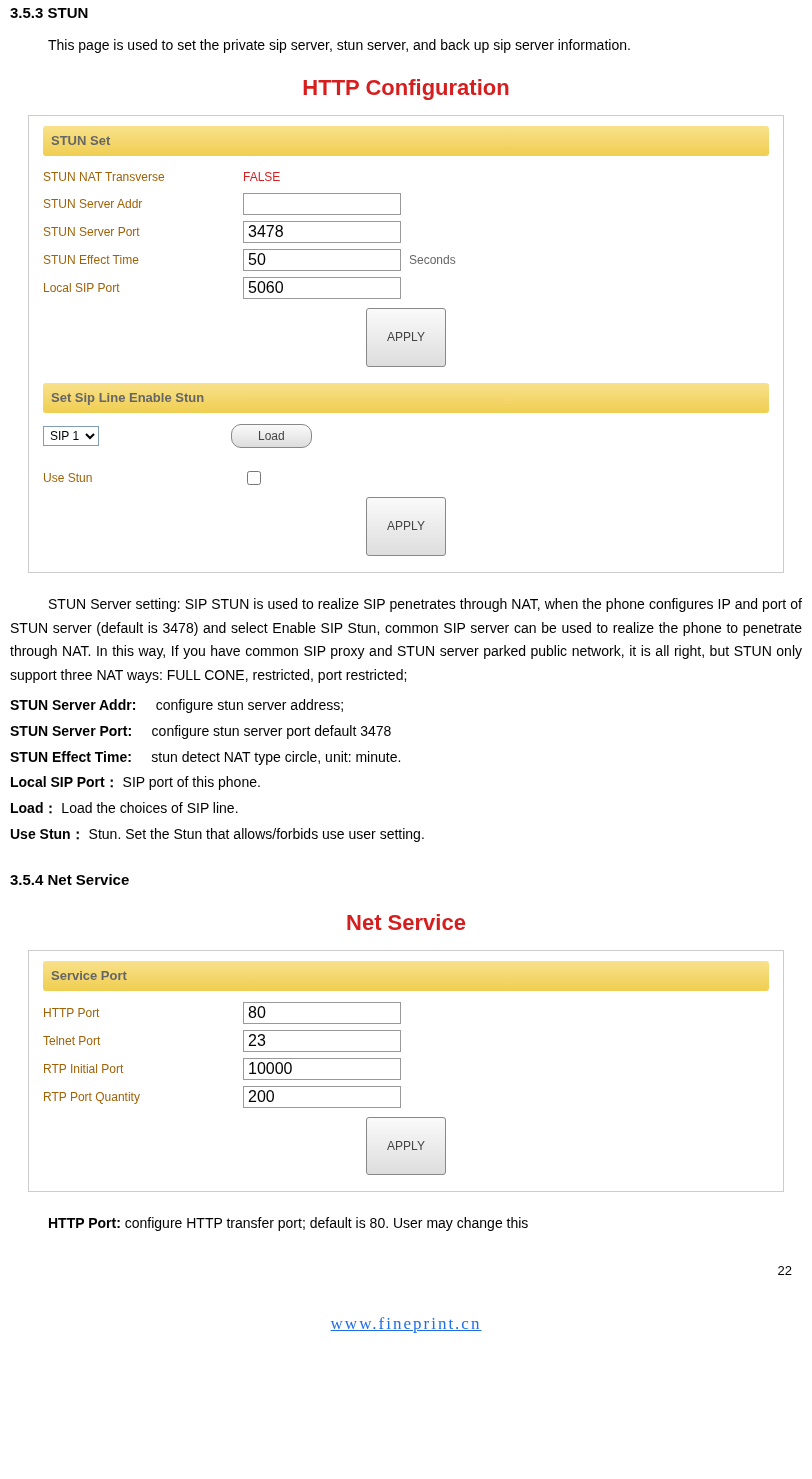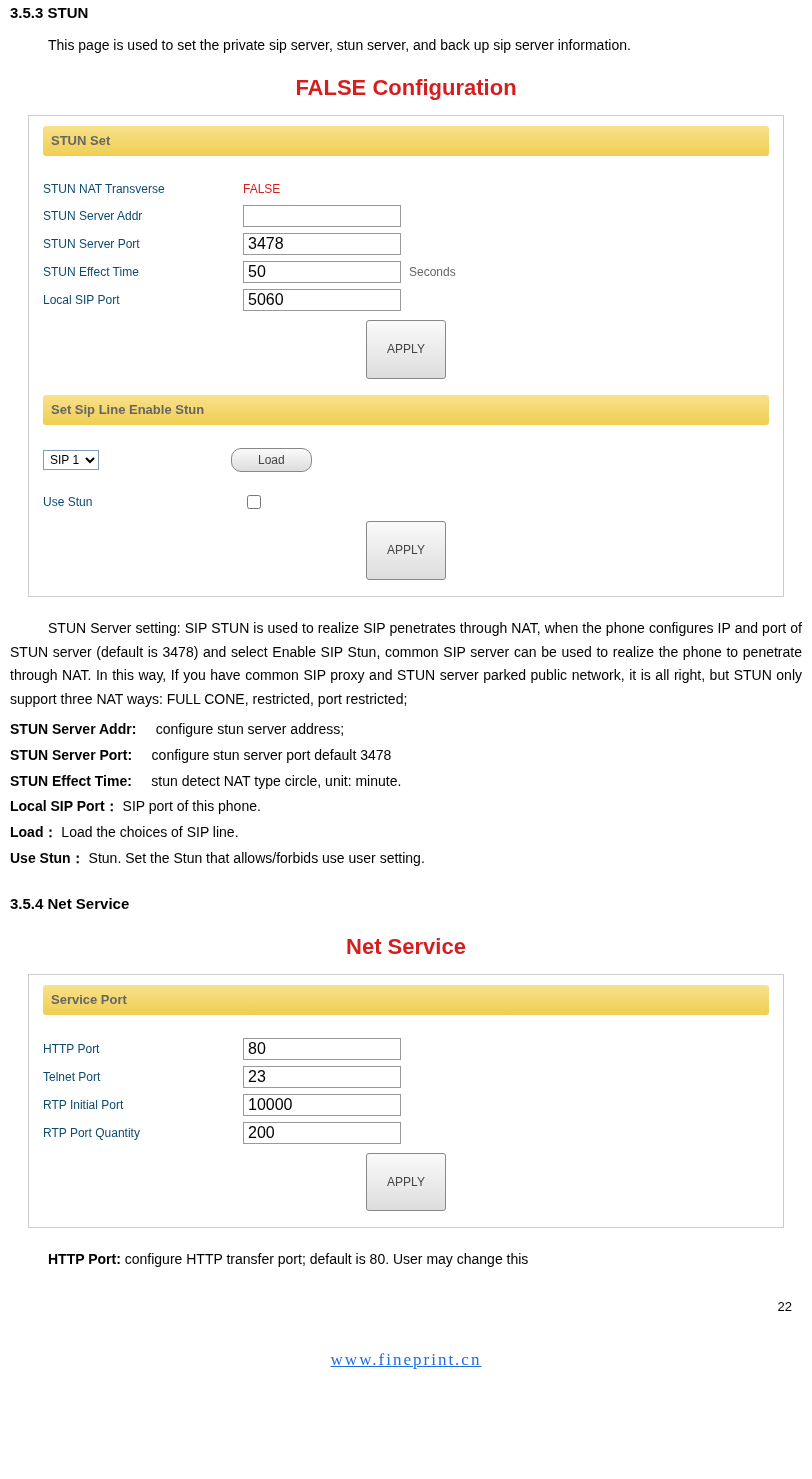--- a/index.html
+++ b/index.html
@@ -35,33 +35,33 @@
       margin: 0 18px 20px;
       padding: 10px 14px 14px;
       font-family: Arial, sans-serif;
       font-size: 12px;
       color: #333;
     }
     .panel-title {
       background: linear-gradient(#F8E18B, #F0CE51);
       color: #666;
       padding: 4px 8px;
-      margin-bottom: 20px;
+      margin-bottom: 8px;
       border-radius: 3px;
       font-size: 13px;
       font-weight: bold;
     }
     .panel-row {
       display: flex;
       align-items: center;
       padding: 3px 0;
     }
     .panel-label {
       width: 200px;
-      color: #0c4a6e;
+      color: #a16207;
     }
     .panel-val-red {
       color: #D71E1E;
     }
     .panel-input {
       border: 1px solid #999;
       height: 18px;
       width: 150px;
       padding-left: 4px;
       font-size: 16px;
@@ -128,21 +128,21 @@
       letter-spacing: 2px;
       font-family: "SimSun", serif;
     }
   </style>
 </head>
 <body>
 
 <div class="doc-title">3.5.3 STUN</div>
 <div class="doc-text">This page is used to set the private sip server, stun server, and back up sip server information.</div>
 
-<div class="section-heading">FALSE Configuration</div>
+<div class="section-heading">HTTP Configuration</div>
 
 <div class="panel">
   <div class="panel-title">STUN Set</div>
 
   <div class="panel-row">
     <span class="panel-label">STUN NAT Transverse</span>
     <span class="panel-val-red">FALSE</span>
   </div>
   <div class="panel-row">
     <span class="panel-label">STUN Server Addr</span>

